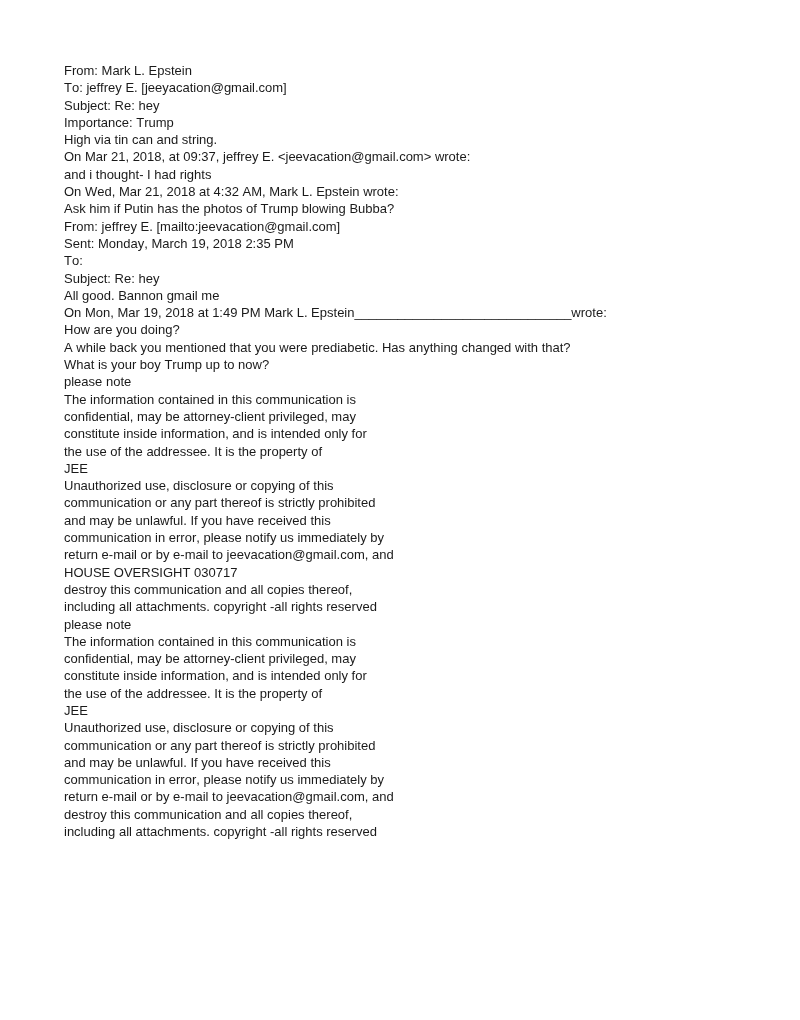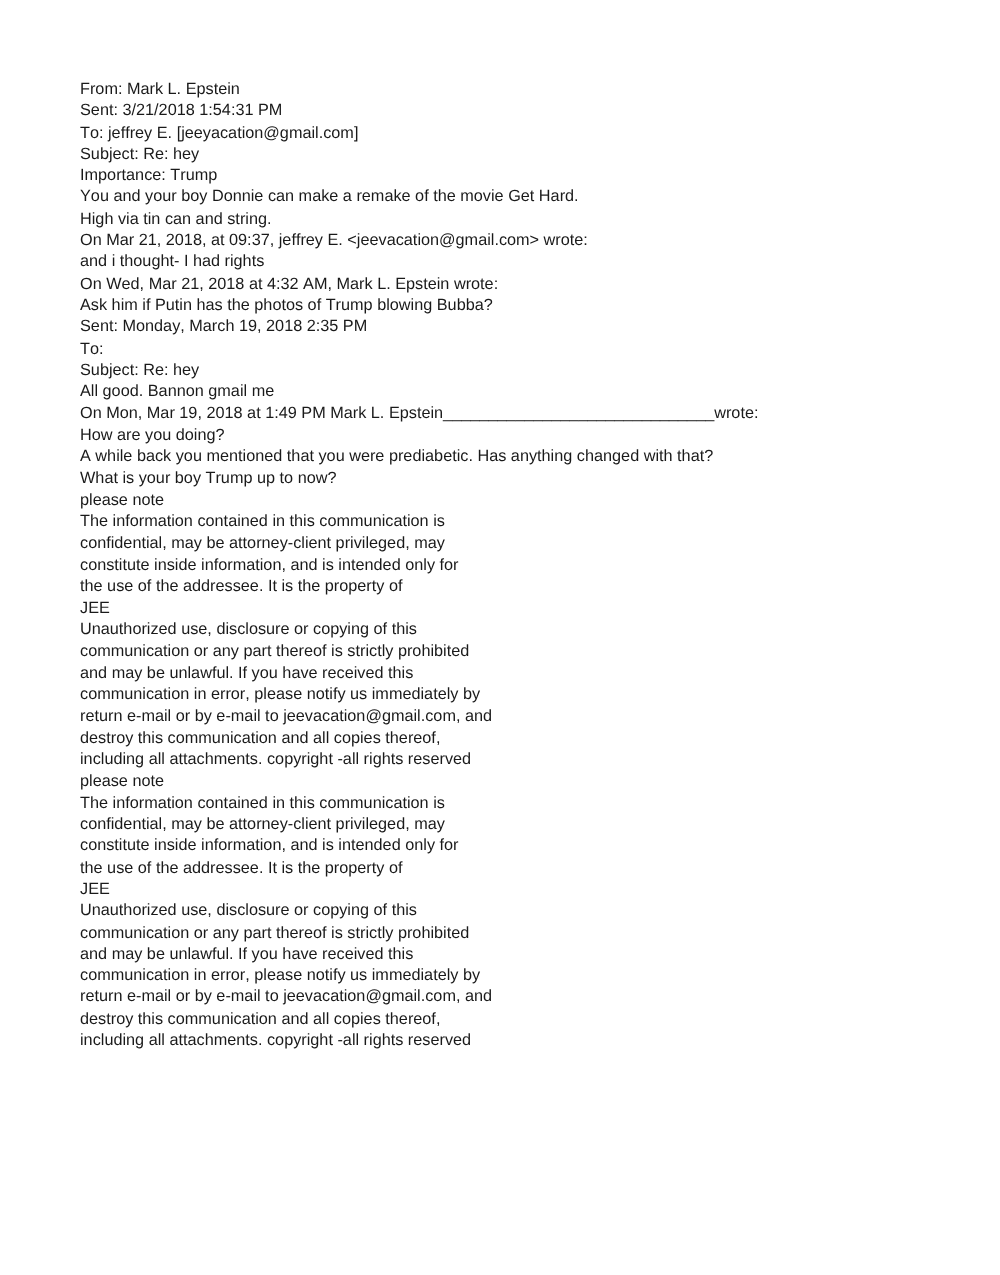--- a/index.html
+++ b/index.html
@@ -37,49 +37,49 @@
     white-space: pre;
     font-kerning: none;
   }
 </style>
 </head>
 <body>
 
 <div class="page">
   <div class="textblock" id="textblock">
       <div class="line">From: Mark L. Epstein</div>
-      <div class="line">Sent: 3/21/2018 1:54:31 PM</div>
       <div class="line">To: jeffrey E. [jeeyacation@gmail.com]</div>
       <div class="line">Subject: Re: hey</div>
       <div class="line">Importance: Trump</div>
-      <div class="line">You and your boy Donnie can make a remake of the movie Get Hard.</div>
       <div class="line">High via tin can and string.</div>
       <div class="line">On Mar 21, 2018, at 09:37, jeffrey E. &lt;jeevacation@gmail.com&gt; wrote:</div>
       <div class="line">and i thought- I had rights</div>
       <div class="line">On Wed, Mar 21, 2018 at 4:32 AM, Mark L. Epstein wrote:</div>
       <div class="line">Ask him if Putin has the photos of Trump blowing Bubba?</div>
+      <div class="line">From: jeffrey E. [mailto:jeevacation@gmail.com]</div>
       <div class="line">Sent: Monday, March 19, 2018 2:35 PM</div>
       <div class="line">To:</div>
       <div class="line">Subject: Re: hey</div>
       <div class="line">All good. Bannon gmail me</div>
       <div class="line">On Mon, Mar 19, 2018 at 1:49 PM Mark L. Epstein______________________________wrote:</div>
       <div class="line">How are you doing?</div>
       <div class="line">A while back you mentioned that you were prediabetic. Has anything changed with that?</div>
       <div class="line">What is your boy Trump up to now?</div>
       <div class="line">please note</div>
       <div class="line">The information contained in this communication is</div>
       <div class="line">confidential, may be attorney-client privileged, may</div>
       <div class="line">constitute inside information, and is intended only for</div>
       <div class="line">the use of the addressee. It is the property of</div>
       <div class="line">JEE</div>
       <div class="line">Unauthorized use, disclosure or copying of this</div>
       <div class="line">communication or any part thereof is strictly prohibited</div>
       <div class="line">and may be unlawful. If you have received this</div>
       <div class="line">communication in error, please notify us immediately by</div>
       <div class="line">return e-mail or by e-mail to jeevacation@gmail.com, and</div>
+      <div class="line">HOUSE OVERSIGHT 030717</div>
       <div class="line">destroy this communication and all copies thereof,</div>
       <div class="line">including all attachments. copyright -all rights reserved</div>
       <div class="line">please note</div>
       <div class="line">The information contained in this communication is</div>
       <div class="line">confidential, may be attorney-client privileged, may</div>
       <div class="line">constitute inside information, and is intended only for</div>
       <div class="line">the use of the addressee. It is the property of</div>
       <div class="line">JEE</div>
       <div class="line">Unauthorized use, disclosure or copying of this</div>
       <div class="line">communication or any part thereof is strictly prohibited</div>

